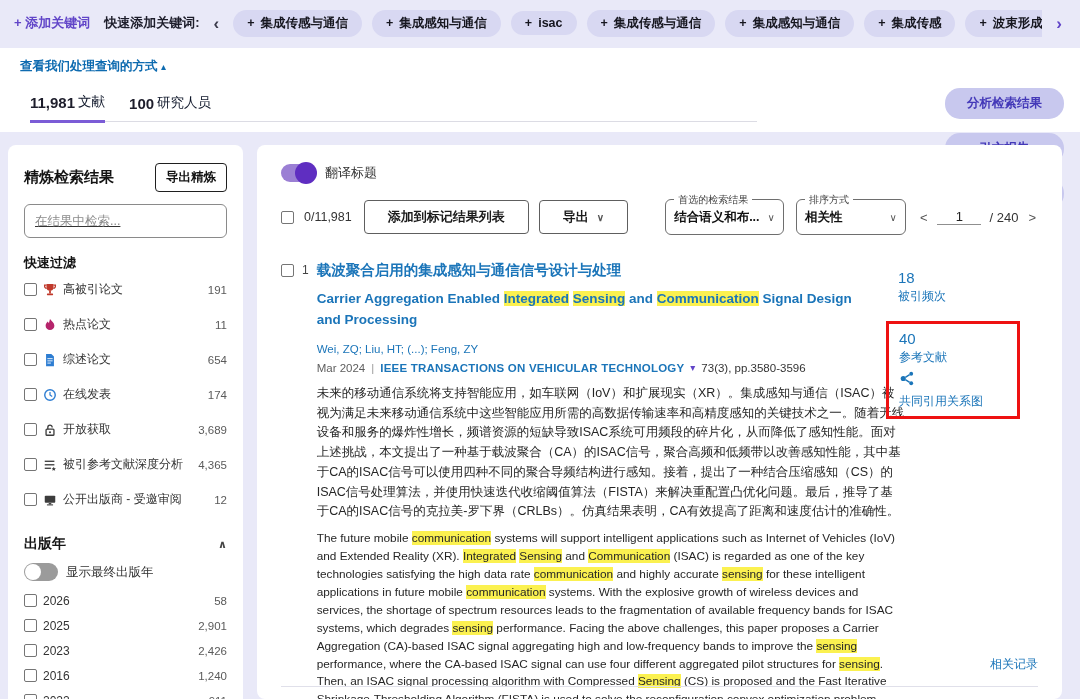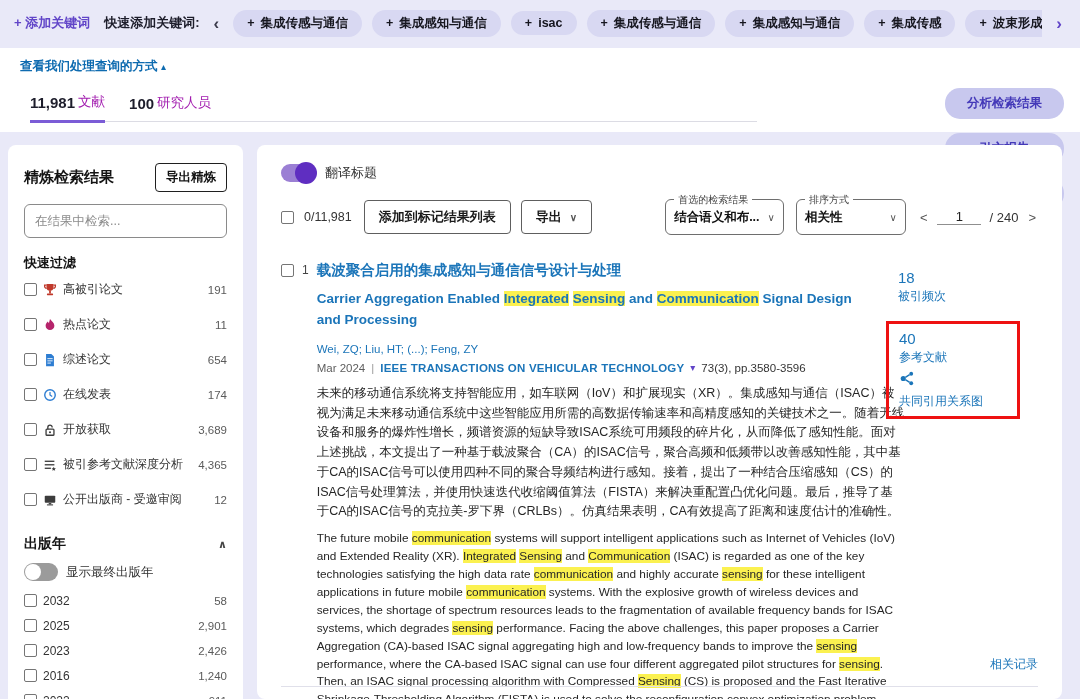--- a/index.html
+++ b/index.html
@@ -17,35 +17,35 @@
   .chip { background:#d8d8f2; border-radius:15px; padding:5px 14px; font-size:12.5px; font-weight:bold; color:#16161f; white-space:nowrap; display:flex; gap:6px; align-items:center; cursor:pointer; }
   .chip .plus { font-weight:bold; }
 
   
   .header-band { position:absolute; top:48px; left:0; width:1080px; height:84px; background:#ffffff; }
   .query-link { position:absolute; left:20px; top:10px; color:#0e6bb0; font-weight:bold; font-size:12.5px; cursor:pointer; }
   .query-link .caret { font-size:10px; }
   .tabs-wrap { position:absolute; left:30px; top:34px; width:727px; height:40px; border-bottom:1px solid #dcdce4; display:flex; gap:24px; }
   .tab { display:flex; align-items:flex-end; gap:3px; padding-bottom:9px; cursor:pointer; }
   .tab .num { font-size:15px; font-weight:bold; color:#1d1d2b; }
-  .tab .lbl { font-size:13.5px; color:#a21caf; }
+  .tab .lbl { font-size:13.5px; color:#0f172a; }
   .tab.active { border-bottom:3px solid #7b5cd6; margin-bottom:-2px; }
   .header-actions { position:absolute; right:16px; top:40px; display:flex; gap:14px;flex-direction:column; }
   .pill-btn { background:#c8c8ee; color:#4338b8; font-weight:bold; font-size:12.5px; border:none; border-radius:15px; padding:7px 22px; cursor:pointer; }
 
   
   .card { position:absolute; background:#fff; border-radius:8px; overflow:hidden; }
   .sidebar { left:8px; top:145px; width:235px; height:672px; padding:18px 16px; }
   .main { left:257px; top:145px; width:805px; height:554px; padding:16px 24px; }
 
   
   .sb-head { display:flex; align-items:center; justify-content:space-between; }
   .sb-title { font-size:15px; font-weight:bold; color:#141414; }
   .outline-btn { background:#fff; border:1.5px solid #1f1f1f; border-radius:4px; font-weight:bold; font-size:12.5px; padding:5px 10px; cursor:pointer; color:#141414; }
-  .sb-search { margin-top:12px; width:100%; height:34px; border:1px solid #8a8a8a; border-radius:6px; padding:0 10px; font-size:12.5px; color:#333; font-family:inherit; }
+  .sb-search { margin-top:12px; width:100%; height:34px; border:1px solid #8a8a8a; border-radius:6px; padding:0 10px; font-size:12.5px; color:#333; font-family:inherit;text-decoration:underline; }
   .sb-search::placeholder { color:#8b8b8b; }
   .sb-section-title { margin-top:16px; font-size:13px; font-weight:bold; color:#141414; display:flex; justify-content:space-between; align-items:center; }
   .sb-section-title .caret { font-size:11px; color:#444; cursor:pointer; }
   .f-list { margin-top:8px; display:flex; flex-direction:column; gap:16px; }
   .f-row { display:flex; align-items:center; gap:6px; height:19px; cursor:pointer; }
   .cbx { width:13px; height:13px; border:1.5px solid #757575; border-radius:2px; background:#fff; flex:none; cursor:pointer; }
   .f-ico { width:14px; height:14px; flex:none; display:flex; }
   .f-lbl { font-size:12px; color:#333; white-space:nowrap; overflow:hidden; }
   .f-cnt { margin-left:auto; font-size:11.5px; color:#5a5a5a; }
   .toggle-row { display:flex; align-items:center; gap:8px; margin-top:10px; }
@@ -54,21 +54,21 @@
   .tgl.off::after { content:""; position:absolute; left:1px; top:1px; width:16px; height:16px; border-radius:50%; background:#fff; }
   .tgl.on { background:#9b7fd4; }
   .tgl.on::after { content:""; position:absolute; right:-2px; top:-2px; width:22px; height:22px; border-radius:50%; background:#5f2ec1; }
   .tgl-lbl { font-size:12.5px; color:#333; }
   .see-all { margin-top:12px; color:#6145c8; font-weight:bold; font-size:10px; cursor:pointer; }
 
   
   .translate-row { display:flex; align-items:center; gap:10px; height:24px; }
   .main-toolbar { margin-top:14px; display:flex; align-items:center; gap:10px; }
   .sel-count { font-size:12.5px; color:#333; margin-right:2px; }
-  .tb-btn { background:#fff; border:1.5px solid #5e5e5e; border-radius:4px; font-weight:bold; font-size:13px; color:#1b1b1b; padding:7px 14px; cursor:pointer; display:flex; gap:8px; align-items:center; }
+  .tb-btn { background:#fff; border:1.5px solid #5e5e5e; border-radius:4px; font-weight:bold; font-size:13px; color:#1b1b1b; padding:7px 23px; cursor:pointer; display:flex; gap:8px; align-items:center; }
   .tb-right { margin-left:auto; display:flex; align-items:center; gap:12px; }
   .fset { position:relative; border:1.5px solid #6e6e6e; border-radius:6px; height:36px; display:flex; align-items:center; padding:0 8px; gap:8px; cursor:pointer; background:#fff; }
   .fset .legend { position:absolute; top:-7px; left:8px; background:#fff; padding:0 4px; font-size:10px; color:#424242; white-space:nowrap; }
   .fset .val { font-size:12.5px; font-weight:bold; color:#111; white-space:nowrap; }
   .fset .caret { font-size:10px; color:#555; }
   .pager { display:flex; align-items:center; gap:8px; font-size:13px; color:#333; }
   .pager .pchev { font-size:13px; color:#555; cursor:pointer; padding:0 2px; }
   .page-input { width:44px; border:none; border-bottom:1.5px solid #8f8f8f; text-align:center; font-size:13px; font-family:inherit; color:#222; }
 
   
@@ -260,21 +260,21 @@
       <span style="font-size:14px;">出版年</span>
       <span class="caret">∧</span>
     </div>
     <div class="toggle-row">
       <span class="tgl off"></span>
       <span class="tgl-lbl">显示最终出版年</span>
     </div>
     <div class="f-list" style="margin-top:10px; gap:6px;">
       <div class="f-row">
           <span class="cbx"></span>
-          <span class="f-lbl">2032</span>
+          <span class="f-lbl">2026</span>
           <span class="f-cnt">58</span>
         </div>
       <div class="f-row">
           <span class="cbx"></span>
           <span class="f-lbl">2025</span>
           <span class="f-cnt">2,901</span>
         </div>
       <div class="f-row">
           <span class="cbx"></span>
           <span class="f-lbl">2023</span>

